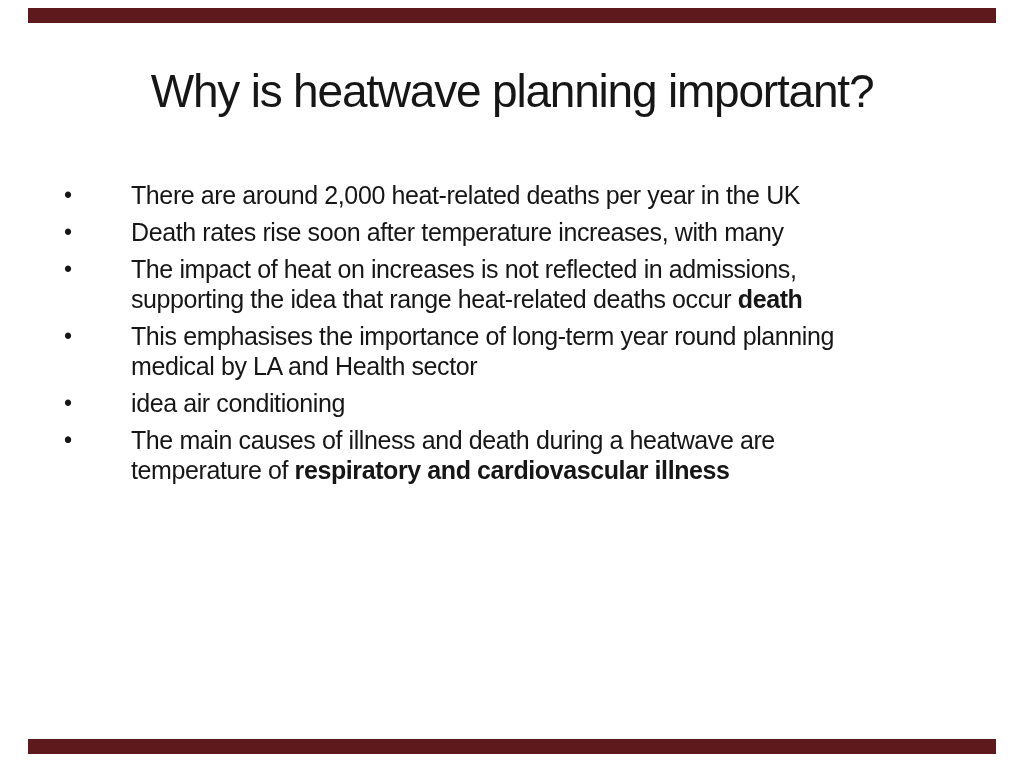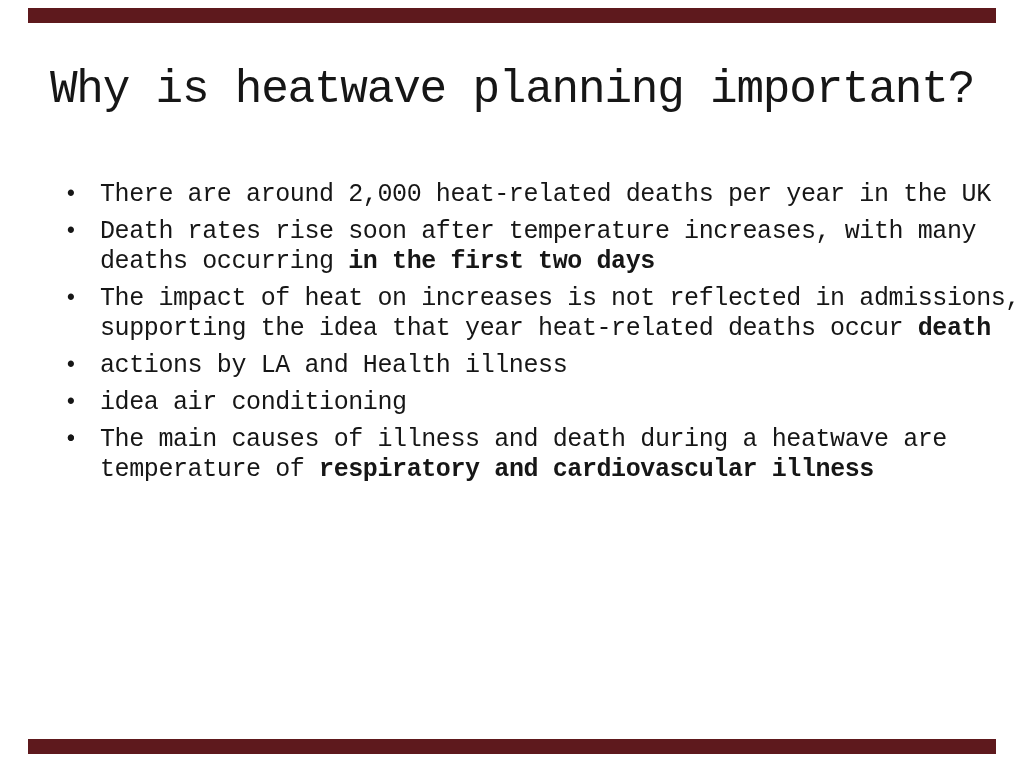--- a/index.html
+++ b/index.html
@@ -6,21 +6,21 @@
     margin: 0;
     padding: 0;
     background: #ffffff;
   }
   .slide {
     position: relative;
     width: 1024px;
     height: 765px;
     background: #ffffff;
     overflow: hidden;
-    font-family: Liberation Mono, monospace;
+    font-family: Liberation Sans, sans-serif;
     color: #161616;
   }
   .accent-bar {
     position: absolute;
     left: 28px;
     right: 28px;
     height: 15px;
     background: #5e191d;
   }
   .accent-bar.top { top: 8px; }
@@ -57,20 +57,21 @@
   }
   .bullets li .marker {
     position: absolute;
     left: 2px;
     top: 0;
     font-size: 23px;
     line-height: 30px;
   }
   .bullets .line {
     white-space: nowrap;
+    margin-left: 31px;
   }
   .bold {
     font-weight: 700;
   }
 </style>
 </head>
 <body>
 
 <div class="slide" style="color: rgb(22, 22, 22); background: rgb(255, 255, 255);">
   <div class="accent-bar top" style="background: rgb(94, 25, 29);"></div>
@@ -78,30 +79,30 @@
   <h1 class="title">Why is heatwave planning important?</h1>
 
   <ul class="bullets" id="bullets">
       <li>
         <span class="marker">•</span>
         <div class="line"><span>There are around 2,000 heat-related deaths per year in the UK</span></div>
       </li>
       <li>
         <span class="marker">•</span>
         <div class="line"><span>Death rates rise soon after temperature increases, with many</span></div>
-        <div class="line"><span>deaths occurring </span><span class="bold">in the first two days</span></div>
       </li>
       <li>
         <span class="marker">•</span>
         <div class="line"><span>The impact of heat on increases is not reflected in admissions,</span></div>
-        <div class="line"><span>supporting the idea that year heat-related deaths occur </span><span class="bold">death</span></div>
+        <div class="line"><span>supporting the idea that range heat-related deaths occur </span><span class="bold">death</span></div>
       </li>
       <li>
         <span class="marker">•</span>
-        <div class="line"><span>actions by LA and Health illness</span></div>
+        <div class="line"><span>This emphasises the importance of long-term year round planning</span></div>
+        <div class="line"><span>medical by LA and Health sector</span></div>
       </li>
       <li>
         <span class="marker">•</span>
         <div class="line"><span>idea air conditioning</span></div>
       </li>
       <li>
         <span class="marker">•</span>
       </li>
       <li>
         <span class="marker">•</span>

